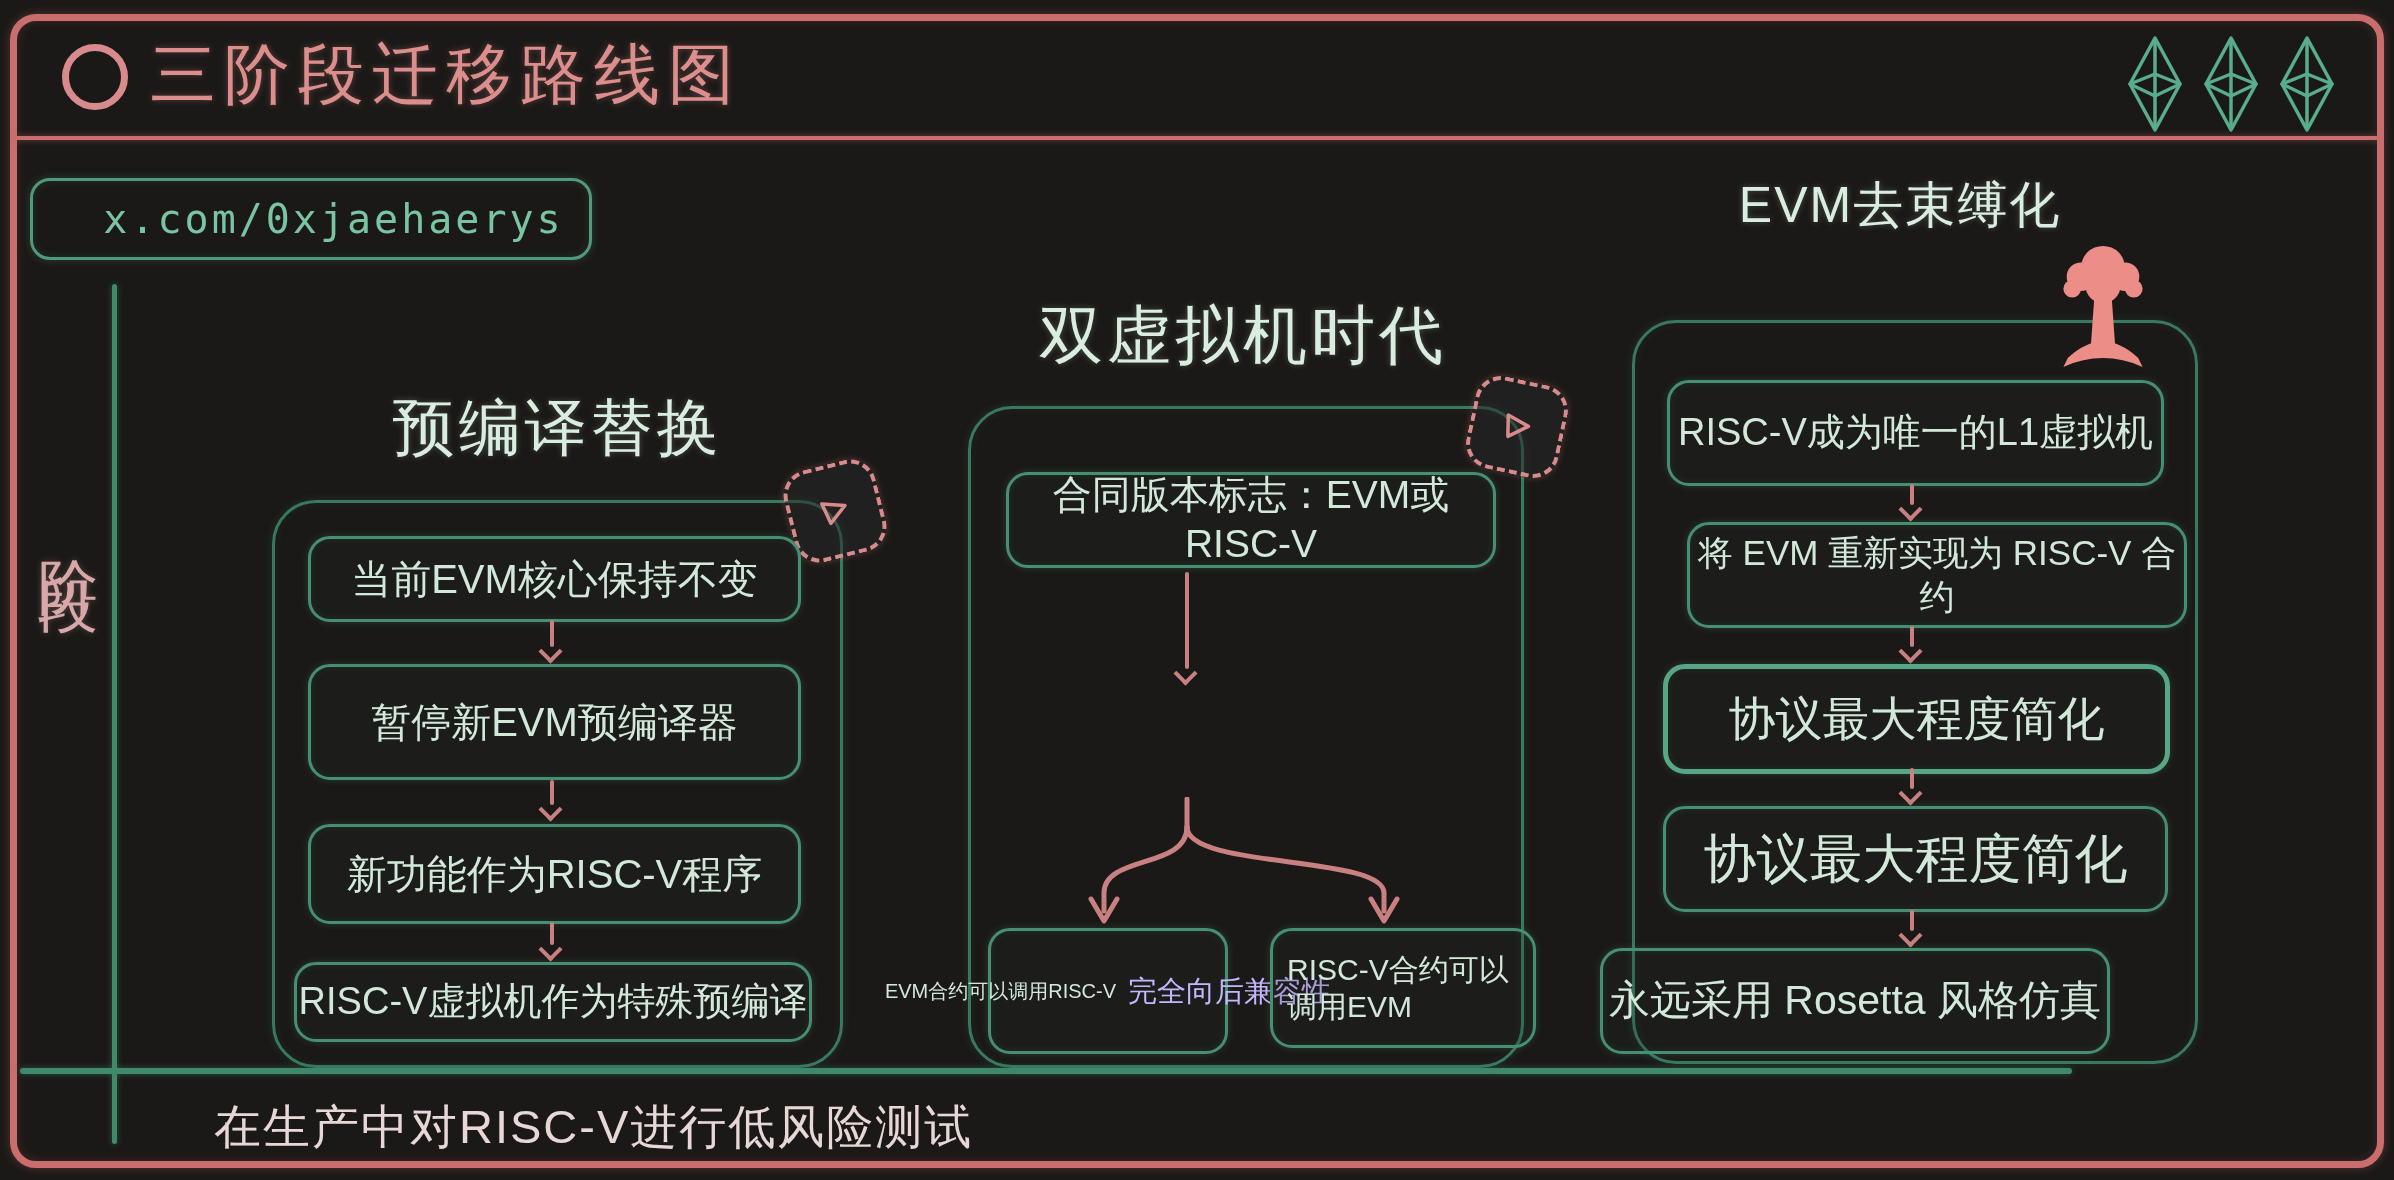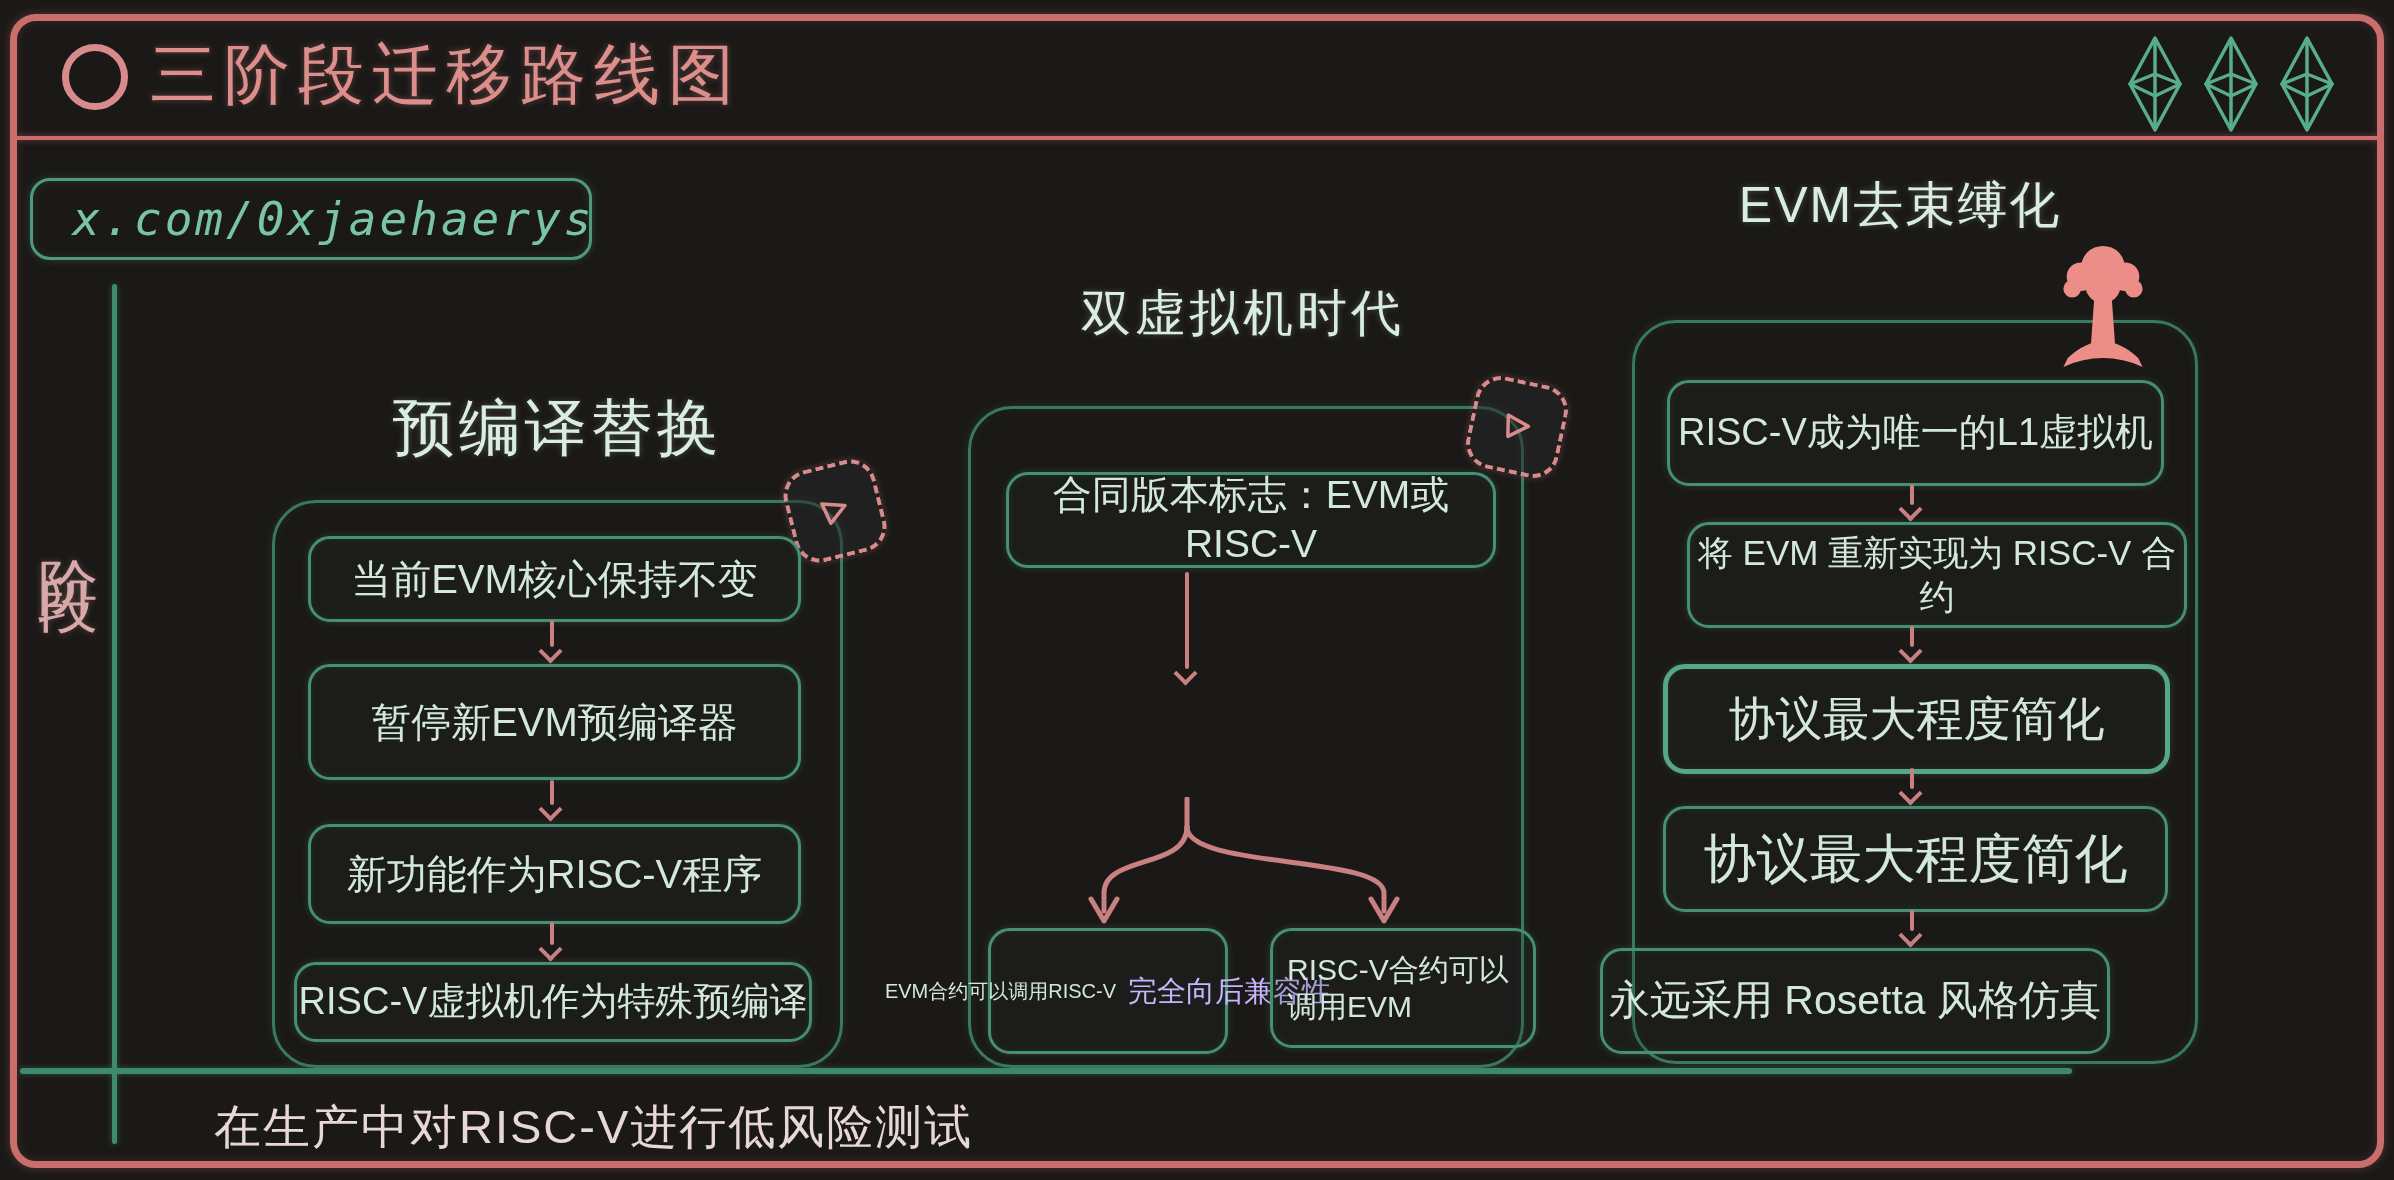--- a/index.html
+++ b/index.html
@@ -29,21 +29,21 @@
   .eth-row{position:absolute;right:56px;top:34px;display:flex;gap:14px;}
   .eth-row svg{display:block;}
 
   .handle-box{
     position:absolute;left:30px;top:178px;width:556px;height:76px;
     border:3px solid #4f997c;border-radius:20px;
     box-shadow:0 0 8px rgba(79,153,124,.3), inset 0 0 8px rgba(79,153,124,.18);
     display:flex;align-items:center;justify-content:center;
   }
   .handle-text{
-    font-size:46px;color:#79c4a3;font-style:italic;letter-spacing:3px;
+    font-size:40px;color:#79c4a3;letter-spacing:3px;
     font-family:"DejaVu Sans Mono","Liberation Mono",monospace;
     margin-left:45px;
   }
 
   
   .axis-v{position:absolute;left:112px;top:284px;width:5px;height:860px;background:#3e8a6b;border-radius:3px;box-shadow:0 0 6px rgba(62,138,107,.5);}
   .axis-h{position:absolute;left:20px;top:1068px;width:2052px;height:6px;background:#3e8a6b;border-radius:3px;box-shadow:0 0 6px rgba(62,138,107,.5);}
   .y-label{
     position:absolute;left:44px;top:512px;width:64px;
     writing-mode:vertical-rl;text-orientation:upright;
@@ -51,21 +51,21 @@
     text-shadow:0 0 6px rgba(216,168,168,.3);
   }
   .x-caption{
     position:absolute;left:214px;top:1096px;
     font-size:47px;color:#e7d7d6;letter-spacing:2px;
   }
 
   
   .col-heading{position:absolute;text-align:center;color:#d9eee1;text-shadow:0 0 6px rgba(217,238,225,.25);}
   .h-phase1{left:275px;top:386px;width:565px;font-size:62px;letter-spacing:4px;}
-  .h-phase2{left:963px;top:280px;width:560px;font-size:50px;letter-spacing:4px;}
+  .h-phase2{left:963px;top:292px;width:560px;font-size:64px;letter-spacing:4px;}
   .h-phase3{left:1700px;top:172px;width:400px;font-size:50px;letter-spacing:2px;}
 
   
   .group-box{
     position:absolute;border:3px solid #39795f;border-radius:44px;
     box-shadow:0 0 8px rgba(57,121,95,.25), inset 0 0 10px rgba(57,121,95,.12);
   }
   .step-box{
     position:absolute;border:3px solid #478f72;border-radius:22px;
     background:rgba(36,48,42,.18);

